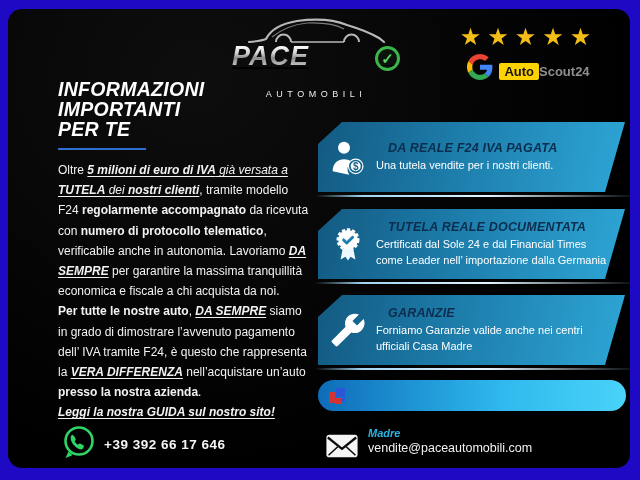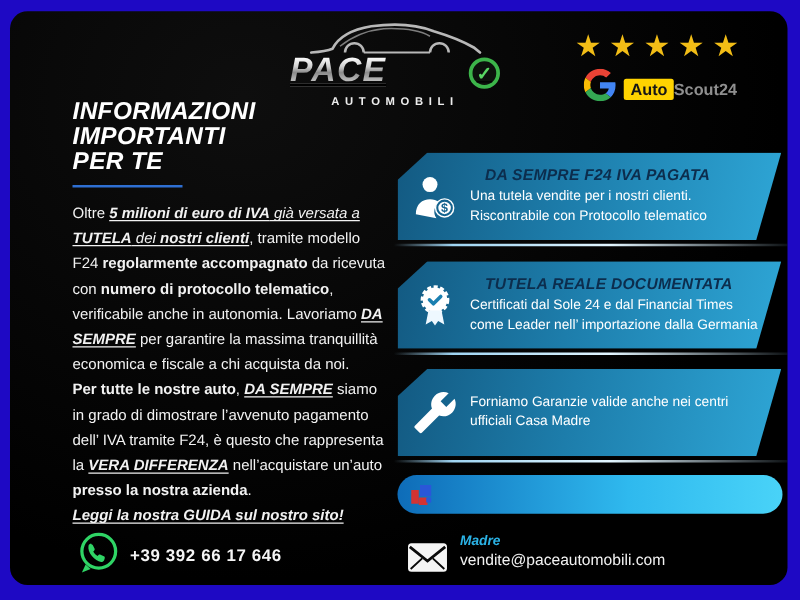--- a/index.html
+++ b/index.html
@@ -16,21 +16,21 @@
   .logo svg.car { display:block; margin:0 auto; }
   .brand-row { display:flex; justify-content:space-between; align-items:center; margin-top:-10px;text-decoration:underline; }
   .chrome { font-size:27px; font-weight:900; font-style:italic; letter-spacing:1px; color:#dfdfdf; }
   @supports (-webkit-background-clip:text) {
     .chrome { background:linear-gradient(180deg,#ffffff 15%,#cfcfcf 40%,#8a8a8a 55%,#f0f0f0 100%);
               -webkit-background-clip:text; color:transparent; }
   }
   .check-badge { width:25px; height:25px; border:3px solid #3cb54a; border-radius:50%;
                  background:#0c120c; color:#58d863; font-size:15px; font-weight:bold;
                  display:flex; align-items:center; justify-content:center; margin-left:5px; margin-top:4px;}
-  .sub-brand { font-size:9px; letter-spacing:4.5px; color:#ededed; font-weight:700; margin-top:4px; }
+  .sub-brand { font-size:9px; letter-spacing:4.5px; color:#ededed; font-weight:400; margin-top:17px; }
 
   
   .rating { position:absolute; left:438px; top:14px; width:165px; text-align:center; }
   .stars { font-size:24px; letter-spacing:6px; color:#f2bd16; white-space:nowrap; }
   .google-row { display:flex; align-items:flex-end; justify-content:center; gap:6px; margin-top:3px; }
   .as-badge { background:#ffd300; color:#161616; font-weight:700; font-size:13px; padding:1px 5px; border-radius:2px; }
   .as-suffix { color:#8f8f8f; font-size:13px; font-weight:600; }
 
   
   .heading { position:absolute; left:50px; top:70px; color:#fff; font-size:19.5px; line-height:20px;
@@ -131,23 +131,22 @@
         <div class="b-icon">
           <svg width="40" height="40" viewBox="0 0 24 24">
             <circle cx="9.6" cy="6.4" r="3.6" fill="#fff"></circle>
             <path d="M2.8 20.6c0-4.8 3.1-7.2 6.8-7.2 1.7 0 3.2.5 4.4 1.4a5.6 5.6 0 0 0-1.3 7.8z" fill="#fff"></path>
             <circle cx="16.6" cy="17.6" r="4.7" fill="#fff"></circle>
             <circle cx="16.6" cy="17.6" r="3.5" fill="none" stroke="#15648f" stroke-width="1"></circle>
             <text x="16.6" y="19.8" text-anchor="middle" font-size="6" font-weight="bold" fill="#15648f">$</text>
           </svg>
         </div>
         <div class="b-body">
-          <div class="b-title">DA SEMPRE F24 IVA PAGATA</div>
+          <div class="b-title">DA REALE F24 IVA PAGATA</div>
           <div class="b-line">Una tutela vendite per i nostri clienti.</div>
-          <div class="b-line">Riscontrabile con Protocollo telematico</div>
         </div>
       </div>
       <div class="glow" style="top:73px"></div>
 
       <div class="banner" style="top:87px">
         <div class="b-icon">
           <svg width="38" height="40" viewBox="0 0 24 24">
             <circle cx="12" cy="9.3" r="6.2" fill="#fff" stroke="#fff" stroke-width="2.1" stroke-dasharray="2 1.15"></circle>
             <path d="M9.2 9.4l2 2 3.7-3.7" stroke="#1b7fb0" stroke-width="1.8" fill="none" stroke-linecap="round" stroke-linejoin="round"></path>
             <path d="M8.7 14.8 L7.3 21.8 l3.1-1.7 1.6 2.3 1.6-2.3 3.1 1.7 -1.4-7z" fill="#eef8ff"></path>
@@ -161,20 +160,21 @@
       </div>
       <div class="glow" style="top:160px"></div>
 
       <div class="banner" style="top:173px">
         <div class="b-icon">
           <svg width="36" height="36" viewBox="0 0 24 24">
             <path transform="scale(-1,1) translate(-24,0)" fill="#fff" d="M22.7 19l-9.1-9.1c.9-2.3.4-5-1.5-6.9-2-2-5-2.4-7.4-1.3L9 6 6 9 1.6 4.7C.4 7.1.9 10.1 2.9 12.1c1.9 1.9 4.6 2.4 6.9 1.5l9.1 9.1c.4.4 1 .4 1.4 0l2.3-2.3c.5-.4.5-1.1.1-1.4z"></path>
           </svg>
         </div>
         <div class="b-body">
+          <div class="b-title">GARANZIE</div>
           <div class="b-line">Forniamo Garanzie valide anche nei centri</div>
           <div class="b-line">ufficiali Casa Madre</div>
         </div>
       </div>
       <div class="glow" style="top:246px"></div>
     </div>
 
     <div class="pill">
       <span class="pill-icon">
         <i class="s1"></i>

